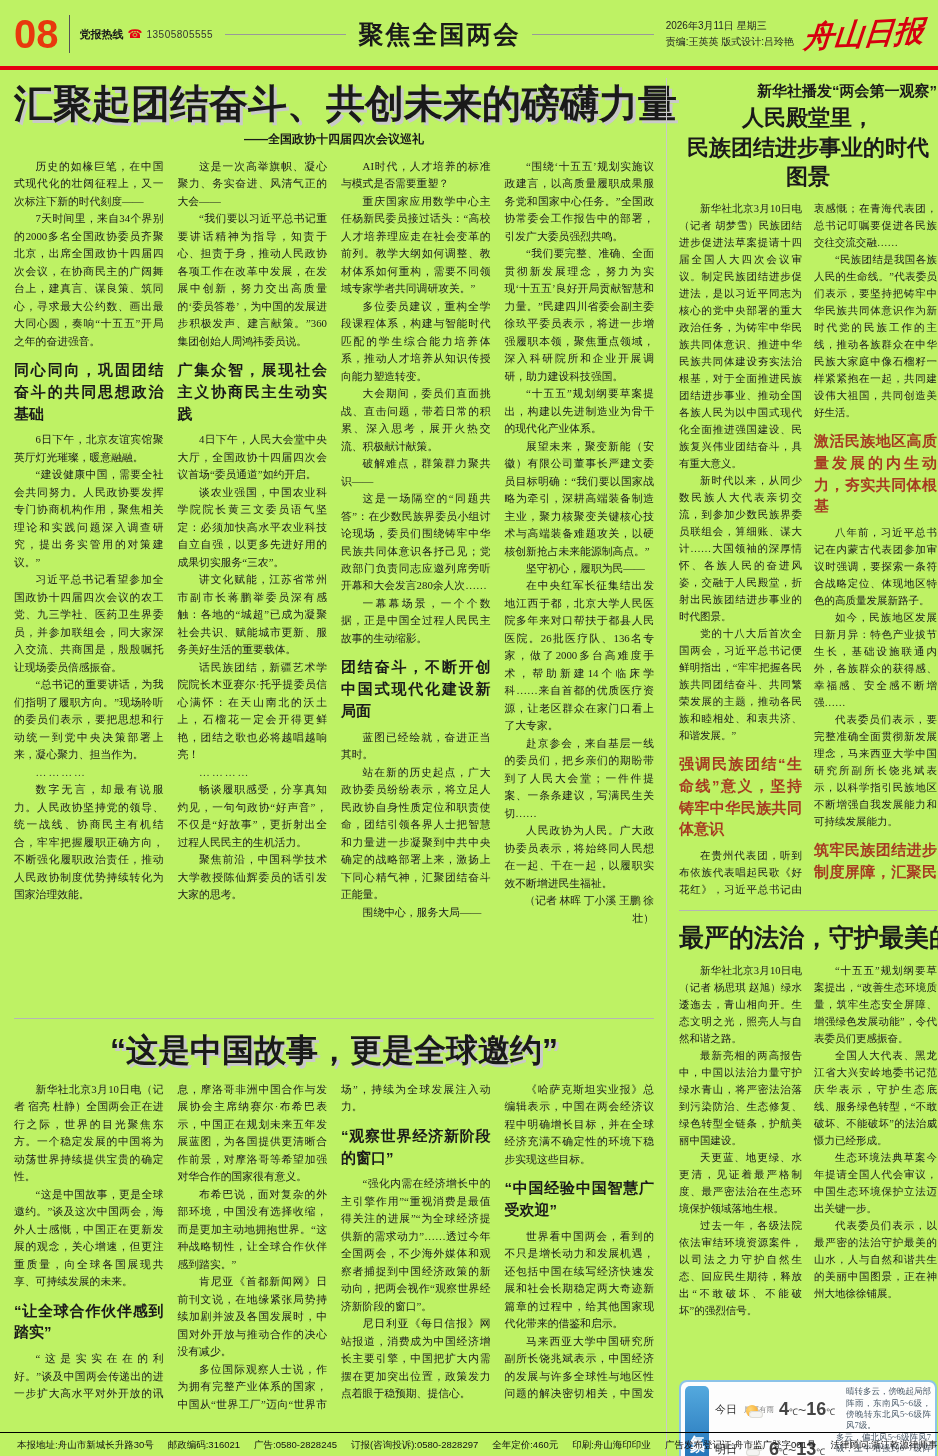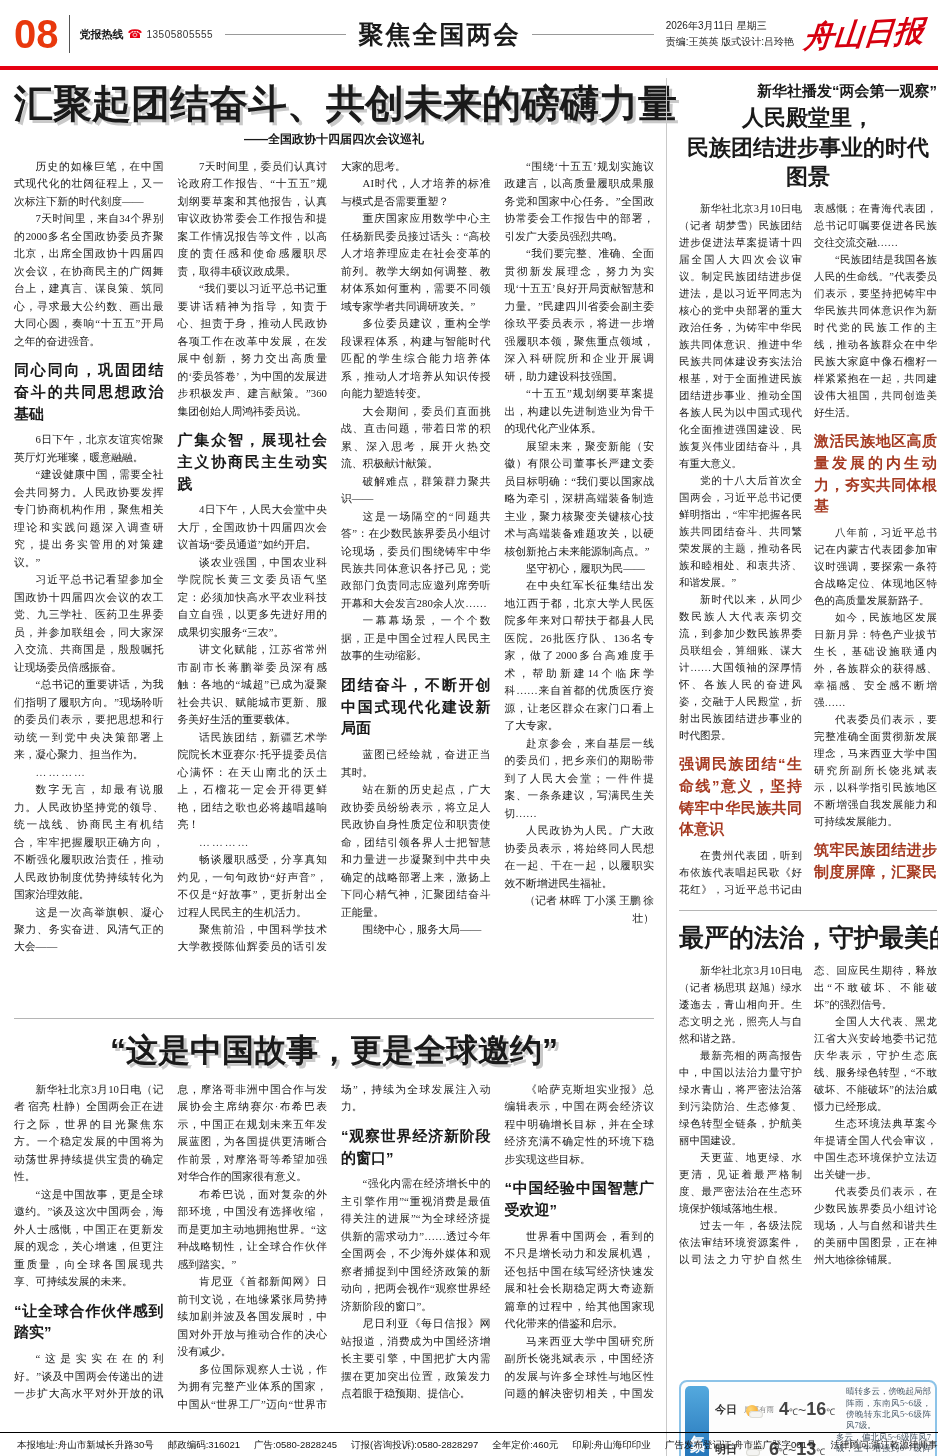--- a/index.html
+++ b/index.html
@@ -1,16 +1,16 @@
 <!DOCTYPE html>
 <html><head>
 <meta charset="utf-8">
 <style>
   html,body{margin:0;padding:0;background:#e9e9e9;}
-  .page{position:relative;width:938px;height:1456px;background:#ffffff;margin:0 auto;
+  .page{position:relative;width:938px;height:1456px;background:#bef264;margin:0 auto;
         font-family:"Liberation Serif","DejaVu Serif",serif;color:#1a1a1a;overflow:hidden;}
   
   .hdr{display:flex;align-items:center;padding:10px 14px 0 14px;height:48px;}
   .pageno{font-family:"Liberation Sans",sans-serif;font-weight:900;font-size:40px;color:#e8380d;line-height:.9;}
   .vline{width:1px;height:38px;background:#555;margin:0 10px;}
   .hotline{font-family:"Liberation Sans",sans-serif;display:flex;align-items:center;gap:4px;}
   .hotline .lbl{font-size:11px;font-weight:700;}
   .phone-ic{color:#e60012;font-size:12px;line-height:1;}
   .hotline .num{font-size:10px;color:#333;letter-spacing:.5px;}
   .hline{flex:1;height:1px;background:#999;margin:0 12px;}
@@ -45,21 +45,21 @@
   .subhead{font-family:"Liberation Sans",sans-serif;font-weight:800;font-size:15px;line-height:1.45;
            margin:9px 0 7px 0;text-indent:0;}
   .subhead.red{color:#a63b22;}
   
   .weather{display:flex;border:2px solid #8cc3e8;border-radius:8px;margin-top:10px;padding:4px;gap:6px;align-items:stretch;background:#fdfdfd;}
   .wlabel{width:24px;border-radius:5px;background:linear-gradient(#54a9de,#1f6fb5);color:#fff;
           font-family:"Liberation Sans",sans-serif;font-weight:700;font-size:15px;display:flex;align-items:center;
           justify-content:center;writing-mode:vertical-lr;text-orientation:upright;letter-spacing:3px;}
   .wrows{flex:1;display:flex;flex-direction:column;justify-content:space-around;}
   .wrow{display:flex;align-items:center;gap:5px;}
-  .wday{font-family:"Liberation Sans",sans-serif;font-weight:700;font-size:11px;color:#333;width:24px;}
+  .wday{font-family:"Liberation Sans",sans-serif;font-weight:400;font-size:11px;color:#333;width:24px;}
   .wicon{width:20px;height:14px;position:relative;flex:none;}
   .sun{position:absolute;left:2px;top:0;width:12px;height:12px;border-radius:50%;
        background:radial-gradient(circle at 35% 35%,#ffd978,#f39b1d);}
   .cloudlet{position:absolute;left:5px;top:6px;width:14px;height:7px;border-radius:6px;background:#f4f4f2;
             box-shadow:0 0 0 1px #dcdcd6 inset;}
   .wnote{font-size:7.5px;color:#888;line-height:1;margin-top:1px;text-align:center;}
   .wtemp{font-family:"Liberation Sans",sans-serif;color:#444;white-space:nowrap;width:62px;}
   .deg-num{font-size:18px;font-weight:700;}
   .deg-unit{font-size:9px;}
   .deg-tilde{font-size:14px;}
@@ -103,21 +103,20 @@
             <p class="para">历史的如椽巨笔，在中国式现代化的壮阔征程上，又一次标注下新的时代刻度——</p>
             <p class="para">7天时间里，来自34个界别的2000多名全国政协委员齐聚北京，出席全国政协十四届四次会议，在协商民主的广阔舞台上，建真言、谋良策、筑同心，寻求最大公约数、画出最大同心圆，奏响“十五五”开局之年的奋进强音。</p>
             <h3 class="subhead">同心同向，巩固团结奋斗的共同思想政治基础</h3>
             <p class="para">6日下午，北京友谊宾馆聚英厅灯光璀璨，暖意融融。</p>
             <p class="para">“建设健康中国，需要全社会共同努力。人民政协要发挥专门协商机构作用，聚焦相关理论和实践问题深入调查研究，提出务实管用的对策建议。”</p>
             <p class="para">习近平总书记看望参加全国政协十四届四次会议的农工党、九三学社、医药卫生界委员，并参加联组会，同大家深入交流、共商国是，殷殷嘱托让现场委员倍感振奋。</p>
             <p class="para">“总书记的重要讲话，为我们指明了履职方向。”现场聆听的委员们表示，要把思想和行动统一到党中央决策部署上来，凝心聚力、担当作为。</p>
             <p class="para dots">…………</p>
             <p class="para">数字无言，却最有说服力。人民政协坚持党的领导、统一战线、协商民主有机结合，牢牢把握履职正确方向，不断强化履职政治责任，推动人民政协制度优势持续转化为国家治理效能。</p>
             <p class="para">这是一次高举旗帜、凝心聚力、务实奋进、风清气正的大会——</p>
-            <p class="para">7天时间里，委员们认真讨论政府工作报告、“十五五”规划纲要草案和其他报告，认真审议政协常委会工作报告和提案工作情况报告等文件，以高度的责任感和使命感履职尽责，取得丰硕议政成果。</p>
             <p class="para">“我们要以习近平总书记重要讲话精神为指导，知责于心、担责于身，推动人民政协各项工作在改革中发展，在发展中创新，努力交出高质量的‘委员答卷’，为中国的发展进步积极发声、建言献策。”360集团创始人周鸿祎委员说。</p>
             <h3 class="subhead">广集众智，展现社会主义协商民主生动实践</h3>
             <p class="para">4日下午，人民大会堂中央大厅，全国政协十四届四次会议首场“委员通道”如约开启。</p>
             <p class="para">谈农业强国，中国农业科学院院长黄三文委员语气坚定：必须加快高水平农业科技自立自强，以更多先进好用的成果切实服务“三农”。</p>
             <p class="para">讲文化赋能，江苏省常州市副市长蒋鹏举委员深有感触：各地的“城超”已成为凝聚社会共识、赋能城市更新、服务美好生活的重要载体。</p>
             <p class="para">话民族团结，新疆艺术学院院长木亚赛尔·托乎提委员信心满怀：在天山南北的沃土上，石榴花一定会开得更鲜艳，团结之歌也必将越唱越响亮！</p>
             <p class="para dots">…………</p>
             <p class="para">畅谈履职感受，分享真知灼见，一句句政协“好声音”，不仅是“好故事”，更折射出全过程人民民主的生机活力。</p>
             <p class="para">聚焦前沿，中国科学技术大学教授陈仙辉委员的话引发大家的思考。</p>
             <p class="para">AI时代，人才培养的标准与模式是否需要重塑？</p>
@@ -164,43 +163,44 @@
       </div>
     </div>
 
     <div class="right-col">
       <div>
         <div class="kicker">新华社播发“两会第一观察”</div>
         <h2 class="obs-headline">人民殿堂里，
 民族团结进步事业的时代图景</h2>
         <div class="body-cols obs-body">
             <p class="para">新华社北京3月10日电（记者 胡梦雪）民族团结进步促进法草案提请十四届全国人大四次会议审议。制定民族团结进步促进法，是以习近平同志为核心的党中央部署的重大政治任务，为铸牢中华民族共同体意识、推进中华民族共同体建设夯实法治根基，对于全面推进民族团结进步事业、推动全国各族人民为以中国式现代化全面推进强国建设、民族复兴伟业团结奋斗，具有重大意义。</p>
+            <p class="para">新时代以来，从同少数民族人大代表亲切交流，到参加少数民族界委员联组会，算细账、谋大计……大国领袖的深厚情怀、各族人民的奋进风姿，交融于人民殿堂，折射出民族团结进步事业的时代图景。</p>
             <p class="para">党的十八大后首次全国两会，习近平总书记便鲜明指出，“牢牢把握各民族共同团结奋斗、共同繁荣发展的主题，推动各民族和睦相处、和衷共济、和谐发展。”</p>
-            <p class="para">新时代以来，从同少数民族人大代表亲切交流，到参加少数民族界委员联组会，算细账、谋大计……大国领袖的深厚情怀、各族人民的奋进风姿，交融于人民殿堂，折射出民族团结进步事业的时代图景。</p>
             <h3 class="subhead red">强调民族团结“生命线”意义，坚持铸牢中华民族共同体意识</h3>
             <p class="para">在贵州代表团，听到布依族代表唱起民歌《好花红》，习近平总书记由衷感慨；在青海代表团，总书记叮嘱要促进各民族交往交流交融……</p>
             <p class="para">“民族团结是我国各族人民的生命线。”代表委员们表示，要坚持把铸牢中华民族共同体意识作为新时代党的民族工作的主线，推动各族群众在中华民族大家庭中像石榴籽一样紧紧抱在一起，共同建设伟大祖国，共同创造美好生活。</p>
             <h3 class="subhead red">激活民族地区高质量发展的内生动力，夯实共同体根基</h3>
             <p class="para">八年前，习近平总书记在内蒙古代表团参加审议时强调，要探索一条符合战略定位、体现地区特色的高质量发展新路子。</p>
             <p class="para">如今，民族地区发展日新月异：特色产业拔节生长，基础设施联通内外，各族群众的获得感、幸福感、安全感不断增强……</p>
             <p class="para">代表委员们表示，要完整准确全面贯彻新发展理念，马来西亚大学中国研究所副所长饶兆斌表示，以科学指引民族地区不断增强自我发展能力和可持续发展能力。</p>
             <h3 class="subhead red">筑牢民族团结进步制度屏障，汇聚民族复兴磅礴力量</h3>
           </div>
       </div>
       <div class="hdiv"></div>
       <div>
         <h2 class="law-headline">最严的法治，守护最美的山水</h2>
         <div class="body-cols law-body">
             <p class="para">新华社北京3月10日电（记者 杨思琪 赵旭）绿水逶迤去，青山相向开。生态文明之光，照亮人与自然和谐之路。</p>
             <p class="para">最新亮相的两高报告中，中国以法治力量守护绿水青山，将严密法治落到污染防治、生态修复、绿色转型全链条，护航美丽中国建设。</p>
             <p class="para">天更蓝、地更绿、水更清，见证着最严格制度、最严密法治在生态环境保护领域落地生根。</p>
             <p class="para">过去一年，各级法院依法审结环境资源案件，以司法之力守护自然生态、回应民生期待，释放出“不敢破坏、不能破坏”的强烈信号。</p>
+            <p class="para">“十五五”规划纲要草案提出，“改善生态环境质量，筑牢生态安全屏障、增强绿色发展动能”，令代表委员们更感振奋。</p>
             <p class="para">全国人大代表、黑龙江省大兴安岭地委书记范庆华表示，守护生态底线、服务绿色转型，“不敢破坏、不能破坏”的法治威慑力已经形成。</p>
             <p class="para">生态环境法典草案今年提请全国人代会审议，中国生态环境保护立法迈出关键一步。</p>
-            <p class="para">代表委员们表示，在少数民族界委员小组讨论现场，人与自然和谐共生的美丽中国图景，正在神州大地徐徐铺展。</p>
+            <p class="para">代表委员们表示，以最严密的法治守护最美的山水，人与自然和谐共生的美丽中国图景，正在神州大地徐徐铺展。</p>
           </div>
       </div>
 
       <div class="weather">
         <div class="wlabel">气象</div>
         <div class="wrows">
           <div class="wrow">
             <span class="wday">今日</span>
             <span>
               <span class="wicon"><span class="sun"></span><span class="cloudlet"></span></span>

